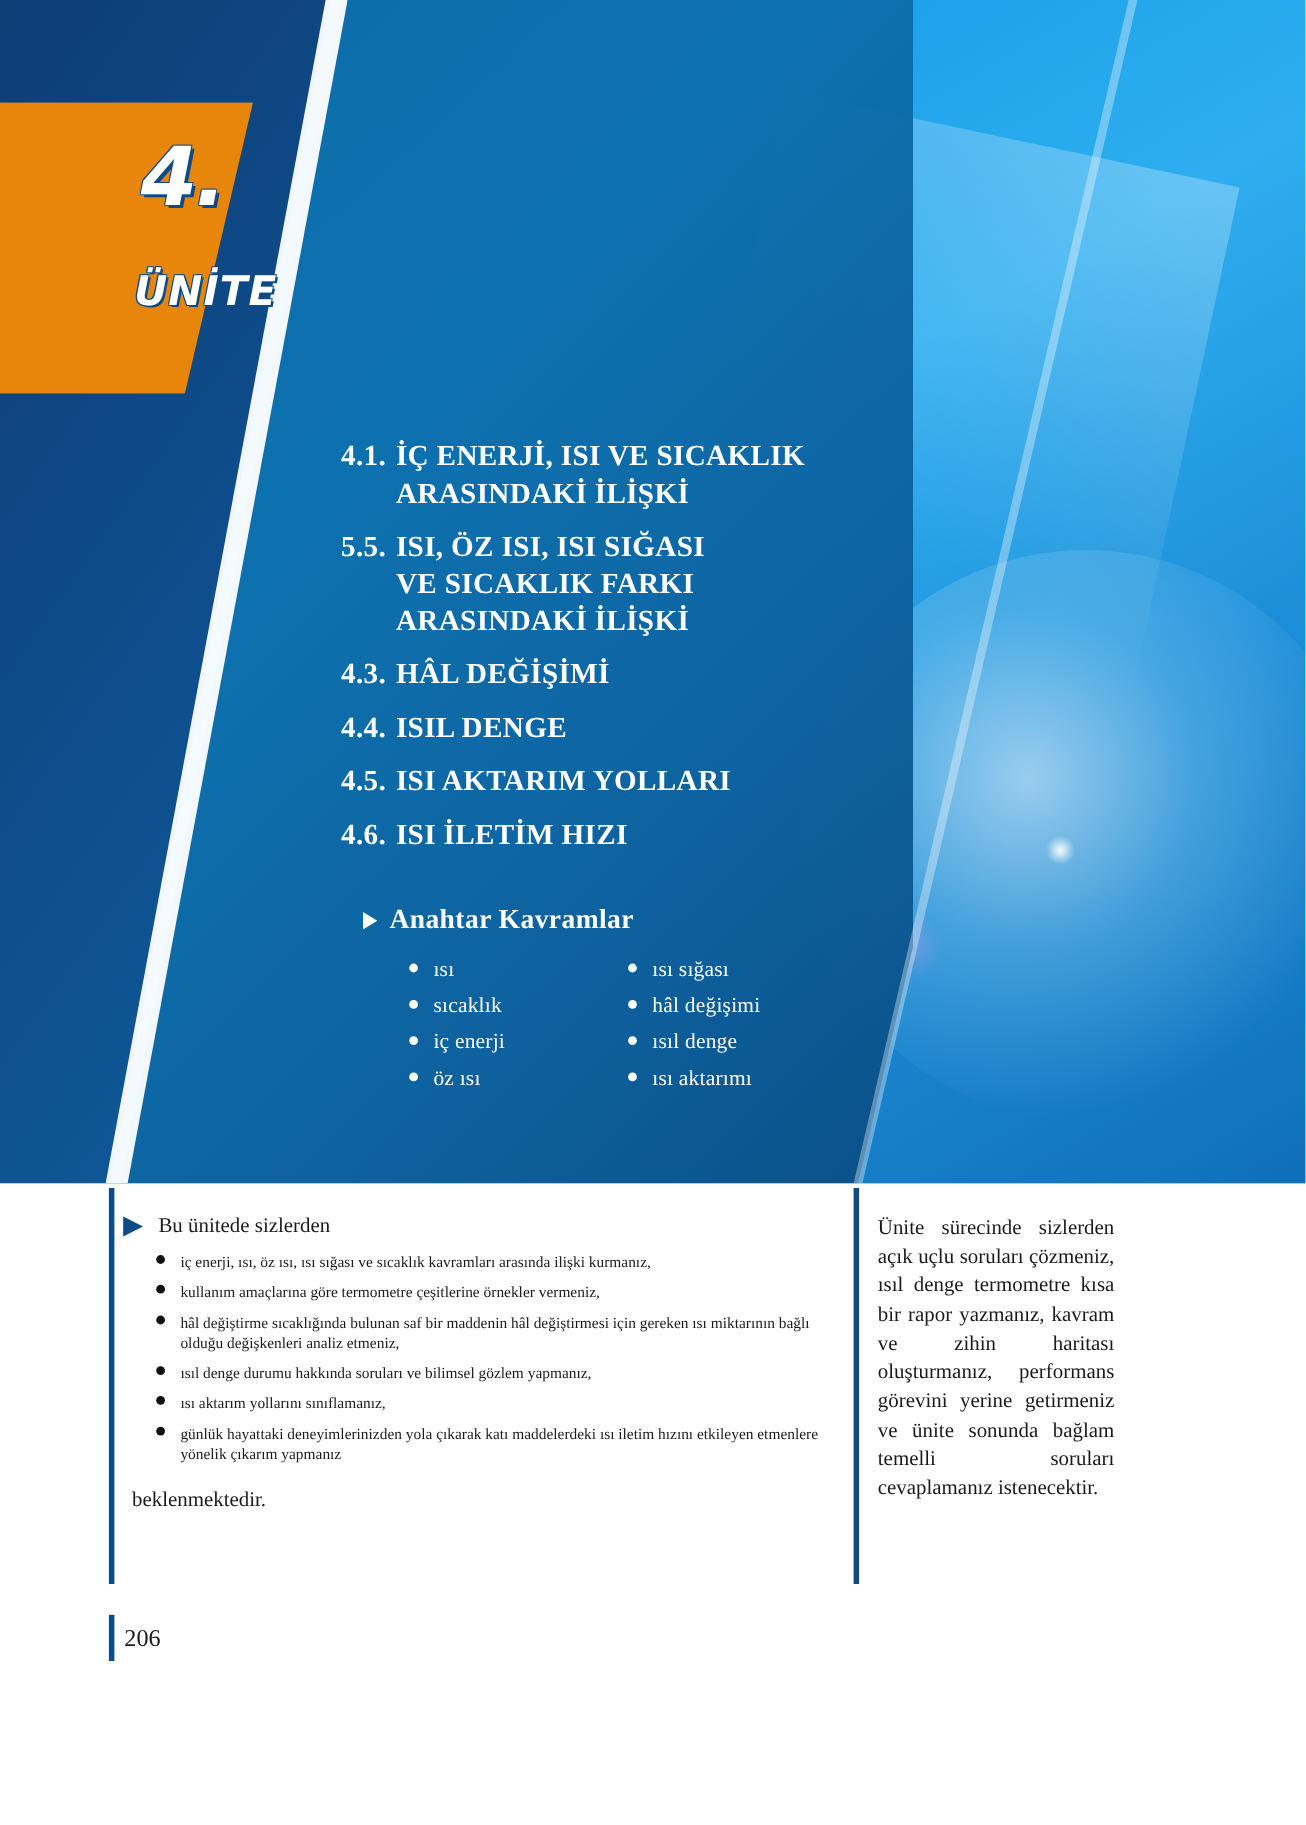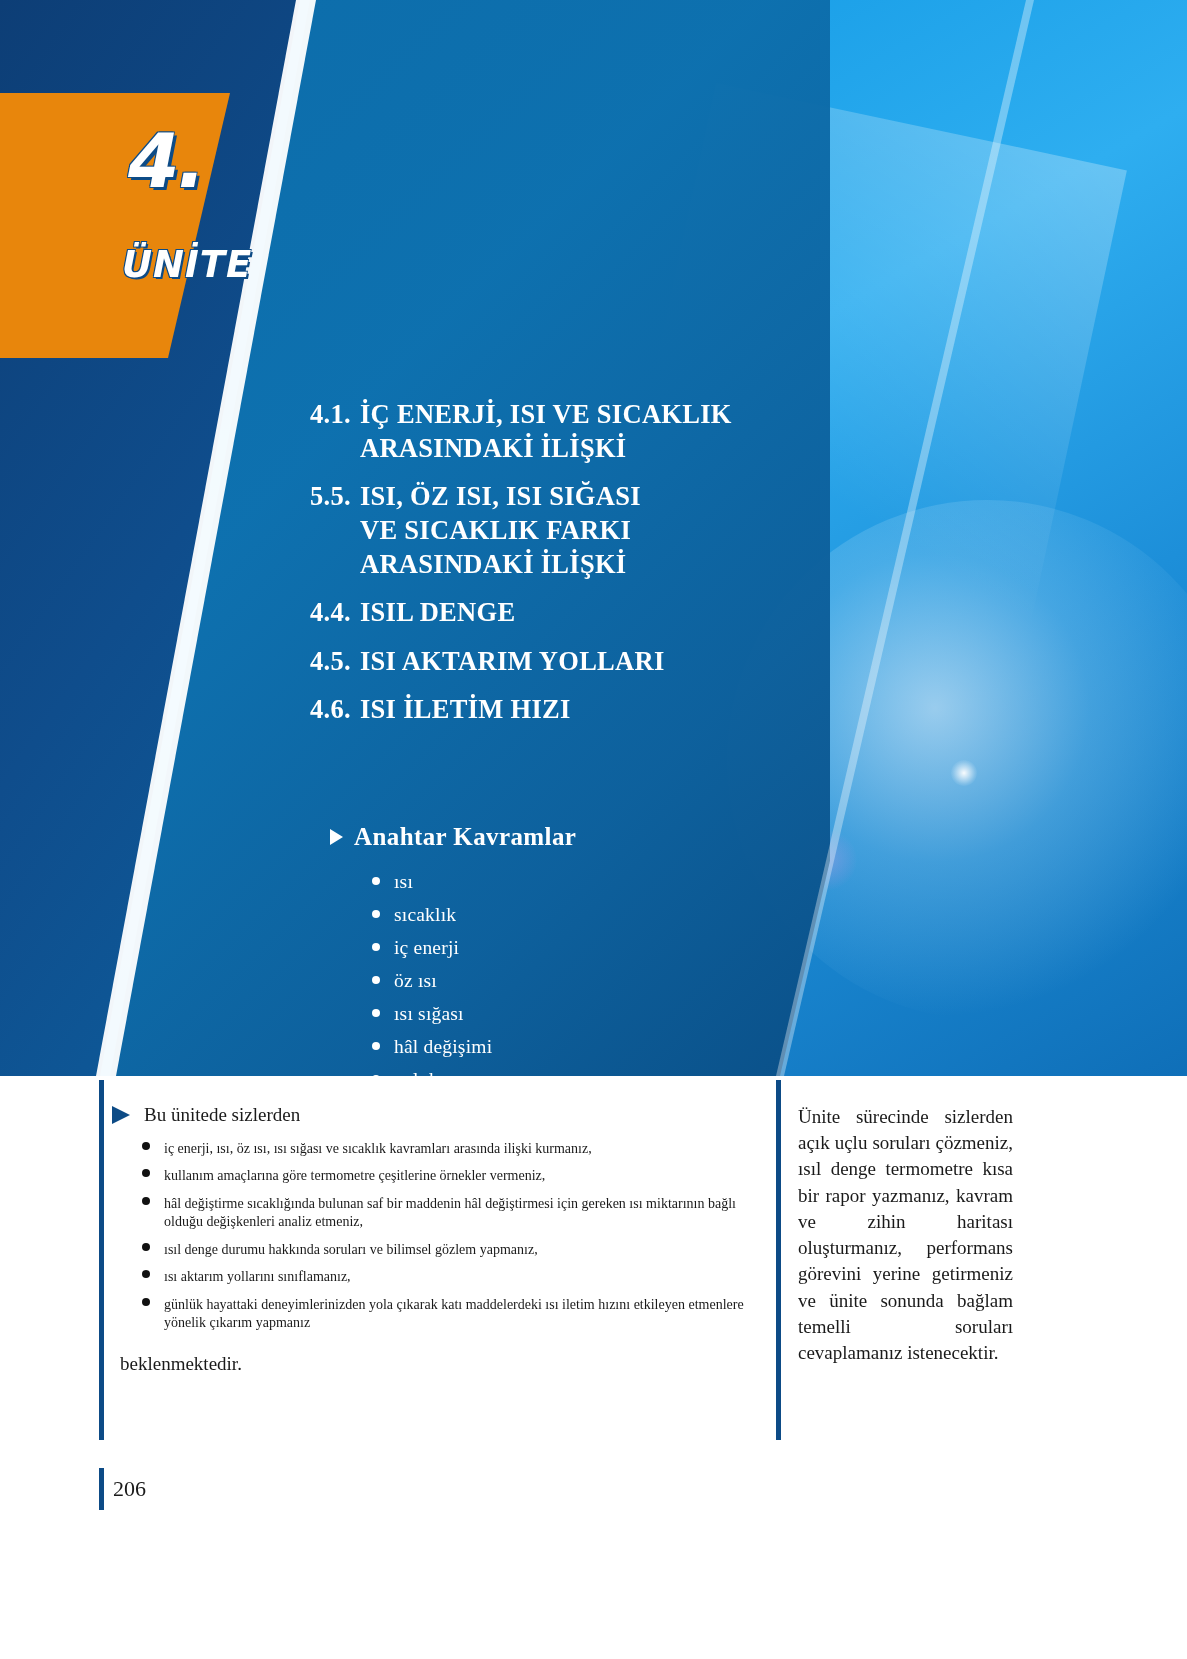--- a/index.html
+++ b/index.html
@@ -196,21 +196,20 @@
     width: 0;
     height: 0;
     border-left: 13px solid #ffffff;
     border-top: 8px solid transparent;
     border-bottom: 8px solid transparent;
     margin-right: 11px;
   }
   .kc-cols {
     display: flex;
     padding-left: 42px;
-    flex-direction: column;
   }
   .kc-col {
     width: 215px;
   }
   .kc-item {
     display: flex;
     align-items: baseline;
     font-size: 19.5px;
     margin-bottom: 11px;
     letter-spacing: 0.2px;
@@ -351,20 +350,24 @@
       <span class="toc-text">İÇ ENERJİ, ISI VE SICAKLIK
 ARASINDAKİ İLİŞKİ</span>
     </div>
     <div class="toc-item">
       <span class="toc-num">5.5.</span>
       <span class="toc-text">ISI, ÖZ ISI, ISI SIĞASI
 VE SICAKLIK FARKI
 ARASINDAKİ İLİŞKİ</span>
     </div>
     <div class="toc-item">
+      <span class="toc-num">4.3.</span>
+      <span class="toc-text">HÂL DEĞİŞİMİ</span>
+    </div>
+    <div class="toc-item">
       <span class="toc-num">4.4.</span>
       <span class="toc-text">ISIL DENGE</span>
     </div>
     <div class="toc-item">
       <span class="toc-num">4.5.</span>
       <span class="toc-text">ISI AKTARIM YOLLARI</span>
     </div>
     <div class="toc-item">
       <span class="toc-num">4.6.</span>
       <span class="toc-text">ISI İLETİM HIZI</span>

